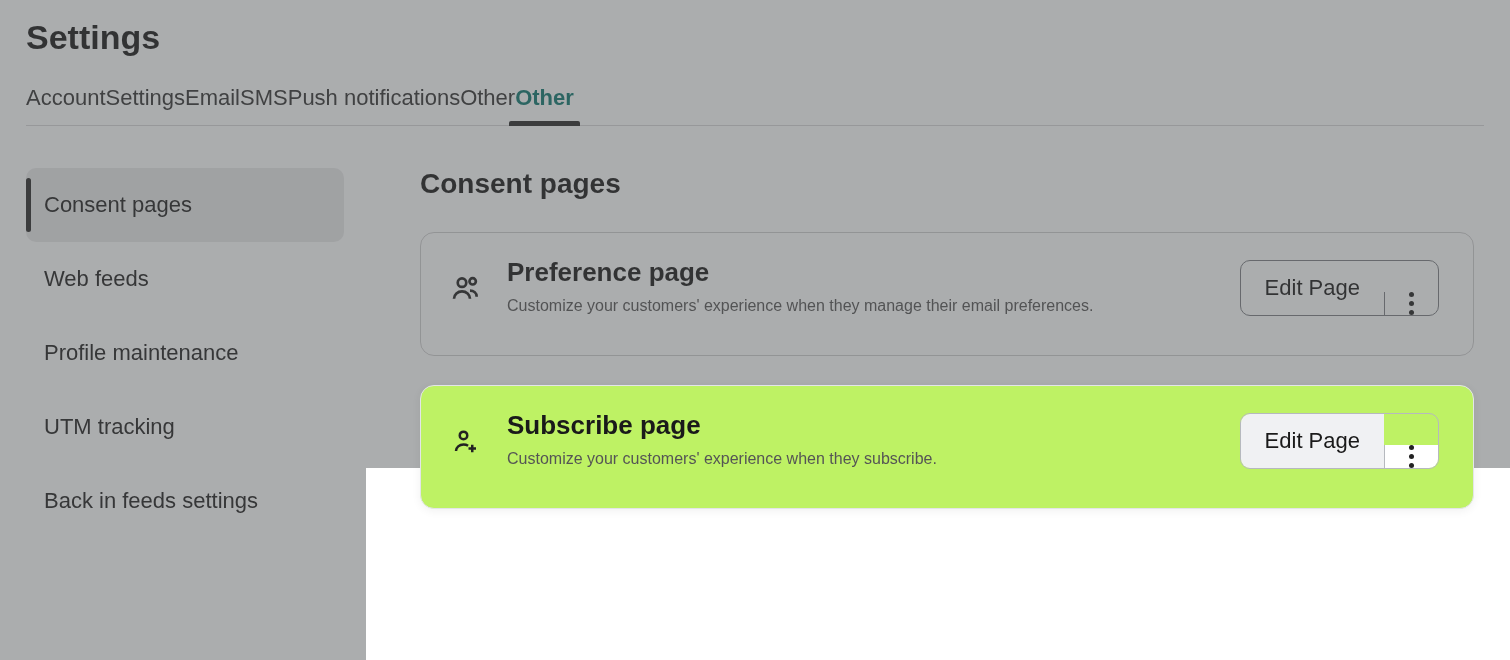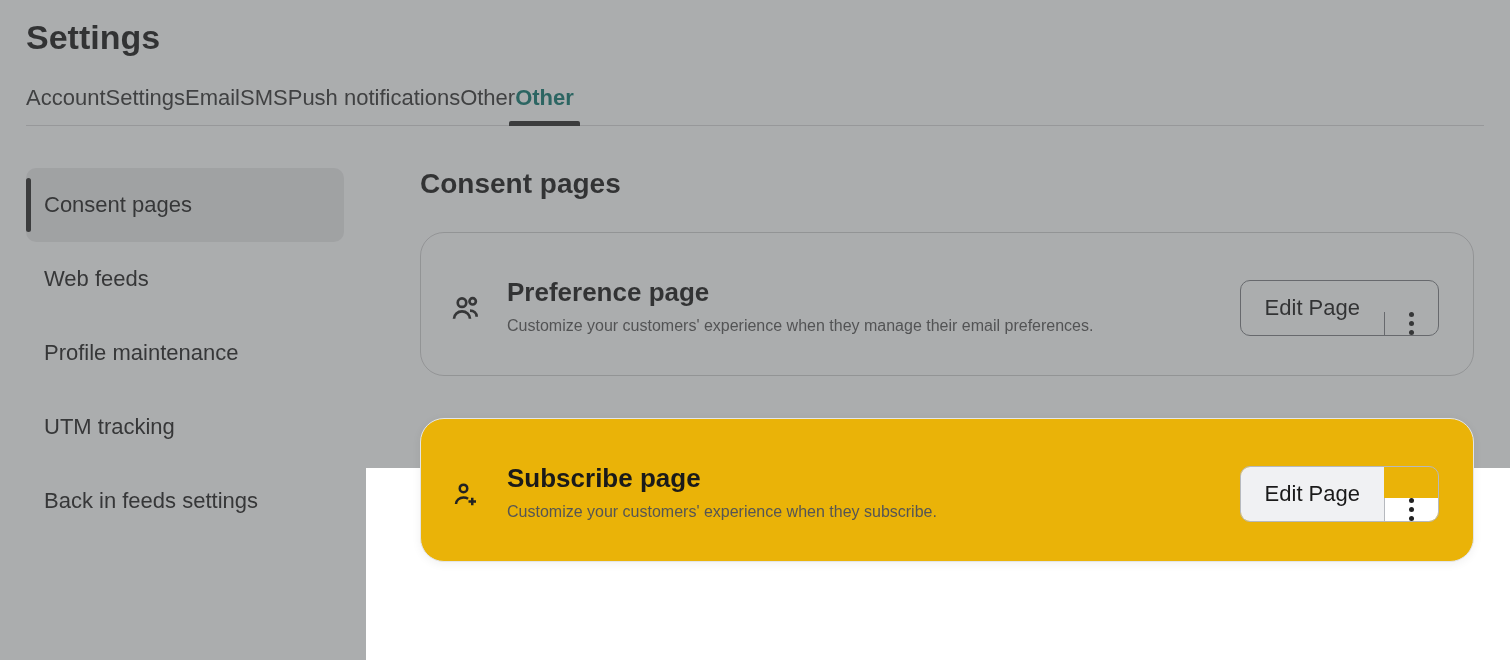--- a/index.html
+++ b/index.html
@@ -98,30 +98,30 @@
   }
   .section-title {
     font-size: 28px;
     font-weight: 700;
     color: #1a1a1a;
     margin-bottom: 32px;
   }
 
   .card {
     border: 1px solid rgba(0,0,0,0.18);
-    border-radius: 24px;
-    padding: 44px 34px 36px 28px;
+    border-radius: 14px;
+    padding: 24px 34px 36px 28px;
     display: flex;
     align-items: center;
     gap: 24px;
-    margin-bottom: 42px;
+    margin-bottom: 29px;
     background: transparent;
   }
   .card.bright {
-    background: #eab308;
+    background: #bef264;
     border: 1px solid #e3e5e8;
     box-shadow: 0 2px 10px rgba(0,0,0,0.06);
     position: relative;
     z-index: 10;
   }
   .card-icon {
     width: 34px;
     flex-shrink: 0;
     color: #222;
     display: flex;

